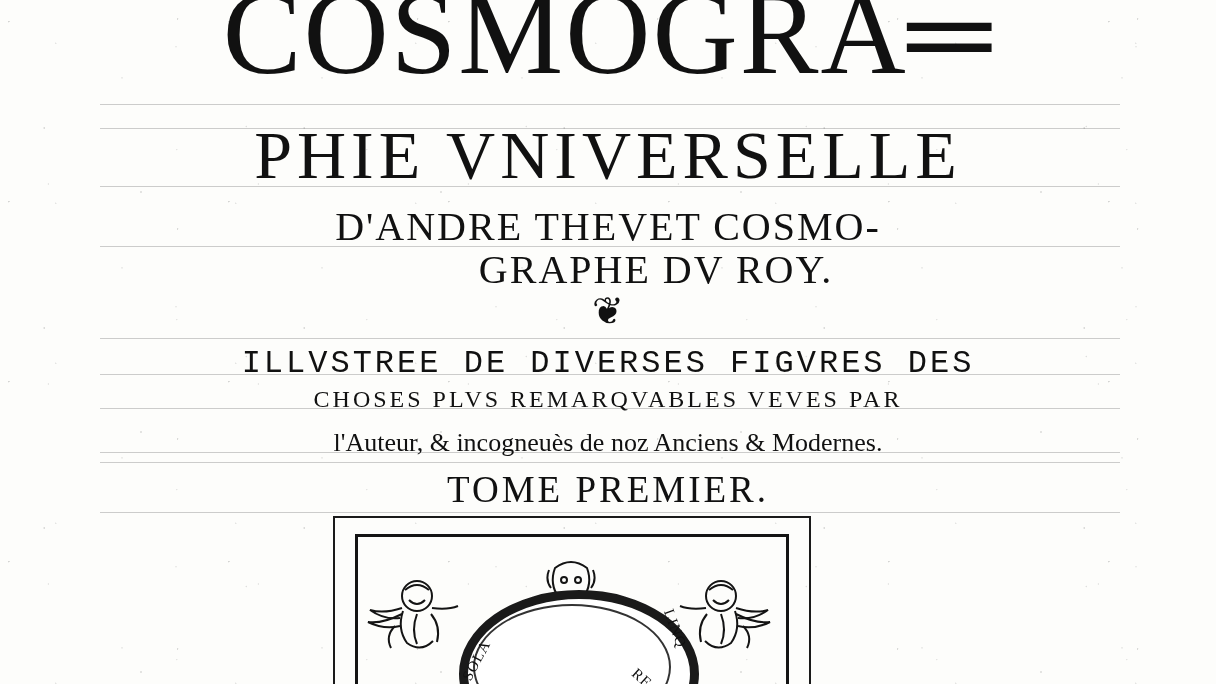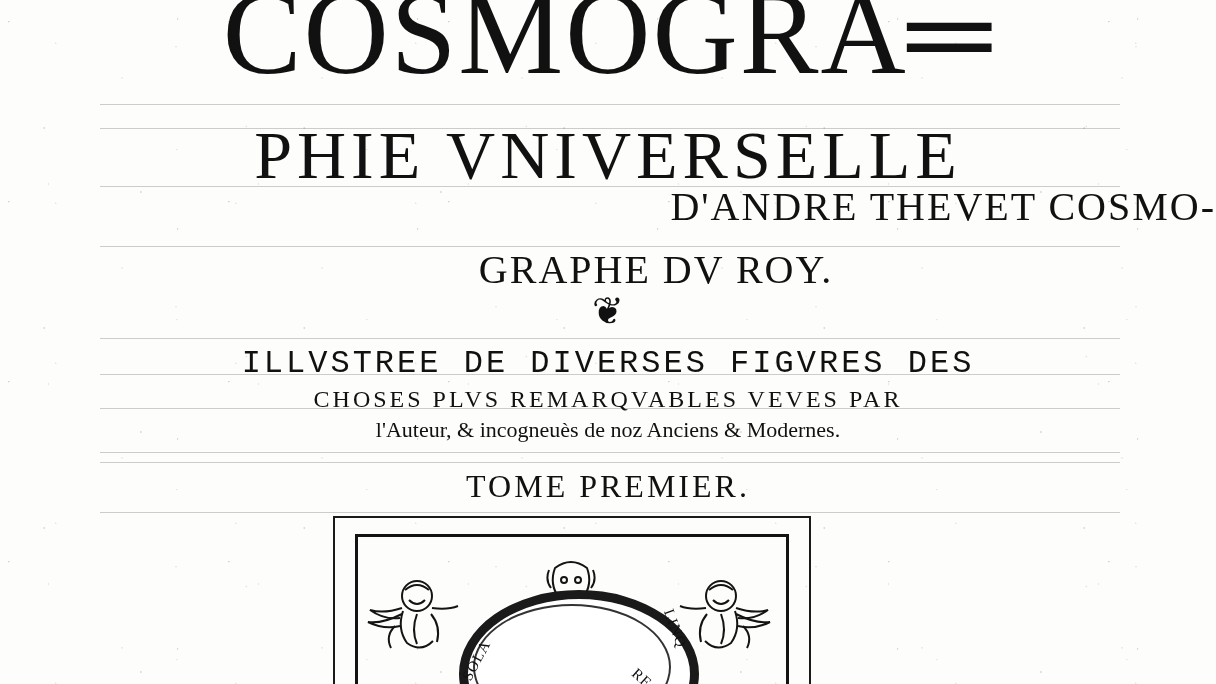--- a/index.html
+++ b/index.html
@@ -76,24 +76,23 @@
     letter-spacing: 2px;
     font-weight: normal;
     font-family: "Liberation Serif", serif;
   }
   .title-sub {
     top: 116px;
     font-size: 68px;
     letter-spacing: 5px;
   }
   .author-line {
-    top: 183px;
+    top: 203px;
     font-size: 40px;
     letter-spacing: 2px;
-    text-align: right;
   }
   .author-line2 {
     top: 246px;
     font-size: 40px;
     letter-spacing: 2px;
     padding-left: 48px;
   }
 
   .fleuron {
     position: absolute;
@@ -111,28 +110,28 @@
     font-size: 32px;
     letter-spacing: 3px;
     font-family: Liberation Mono, monospace;
   }
   .illus-line2 {
     top: 386px;
     font-size: 24px;
     letter-spacing: 3px;
   }
   .illus-line3 {
-    top: 417px;
-    font-size: 22px;
+    top: 428px;
+    font-size: 26px;
     letter-spacing: 0px;
     font-style: normal;
   }
   .tome-line {
     top: 468px;
-    font-size: 32px;
+    font-size: 37px;
     letter-spacing: 3px;
   }
 
   
   .device {
     position: absolute;
     left: 333px;
     top: 516px;
     width: 474px;
     height: 168px;

